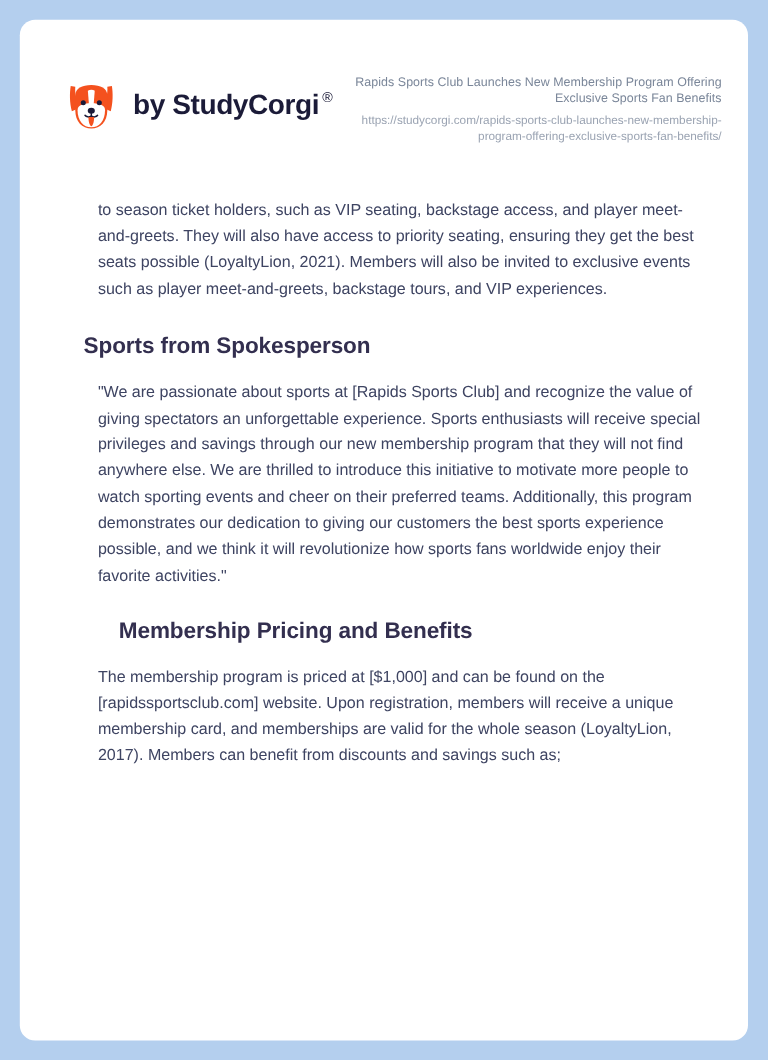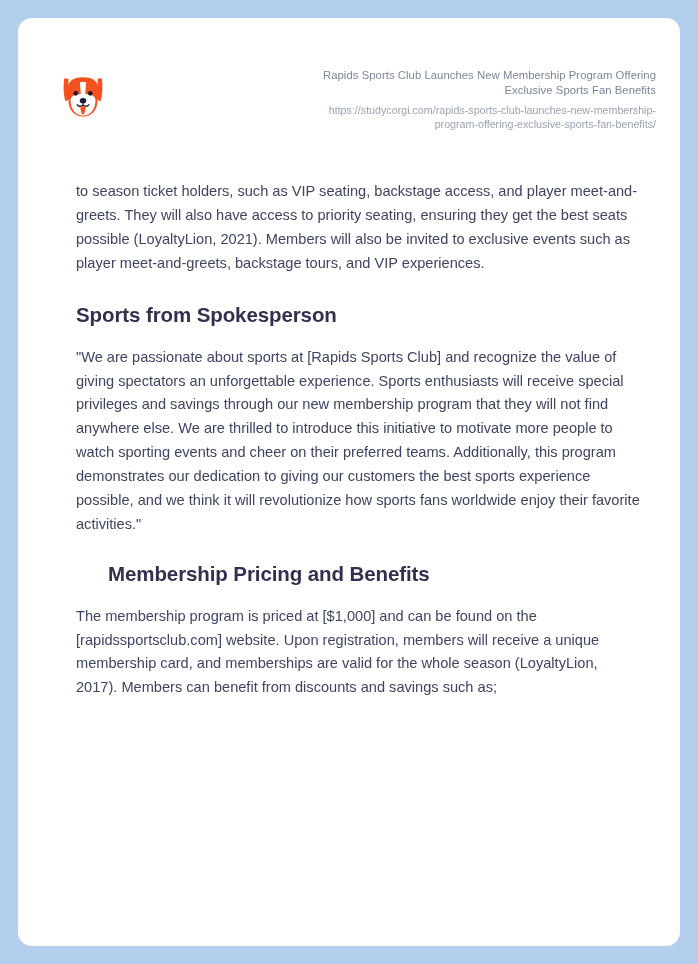--- a/index.html
+++ b/index.html
@@ -83,21 +83,21 @@
   }
   .page-body {
     padding: 0 38px 0 58px;
     box-sizing: border-box;
     margin-top: 33px;
   }
   .para {
     color: #3e4462;
     font-size: 14.6px;
     line-height: 1.64;
-    margin: 0 0 26px 0;
+    margin: 0 0 26px 13px;
     text-align: left;
   }
   .para.tight {
     margin-bottom: 24px;
   }
   h2.section-heading {
     color: #332f4f;
     font-size: 20.5px;
     font-weight: bold;
     line-height: 1.3;
@@ -130,20 +130,24 @@
 
         <circle cx="36" cy="43" r="4.4" fill="#1b1b38"></circle>
         <circle cx="64" cy="43" r="4.4" fill="#1b1b38"></circle>
 
         <ellipse cx="50" cy="57" rx="6.2" ry="5.2" fill="#1b1b38"></ellipse>
 
         <path d="M50 62 L50 66 M50 66 C46 69 41 68 39 65 M50 66 C54 69 59 68 61 65" stroke="#1b1b38" stroke-width="2.6" fill="none" stroke-linecap="round"></path>
 
         <path d="M45 68 C45 78 48 84 50 84 C52 84 55 78 55 68 Z" fill="#f4511e"></path>
       </svg>
+      <div class="brand-wordmark">
+        <span>by StudyCorgi</span>
+        <span class="brand-reg">®</span>
+      </div>
     </div>
 
     <div class="header-meta">
       <p class="header-title">Rapids Sports Club Launches New Membership Program Offering Exclusive Sports Fan Benefits</p>
       <p class="header-url">https://studycorgi.com/rapids-sports-club-launches-new-membership-program-offering-exclusive-sports-fan-benefits/</p>
     </div>
 
   </div>
 
   <div class="page-body">

